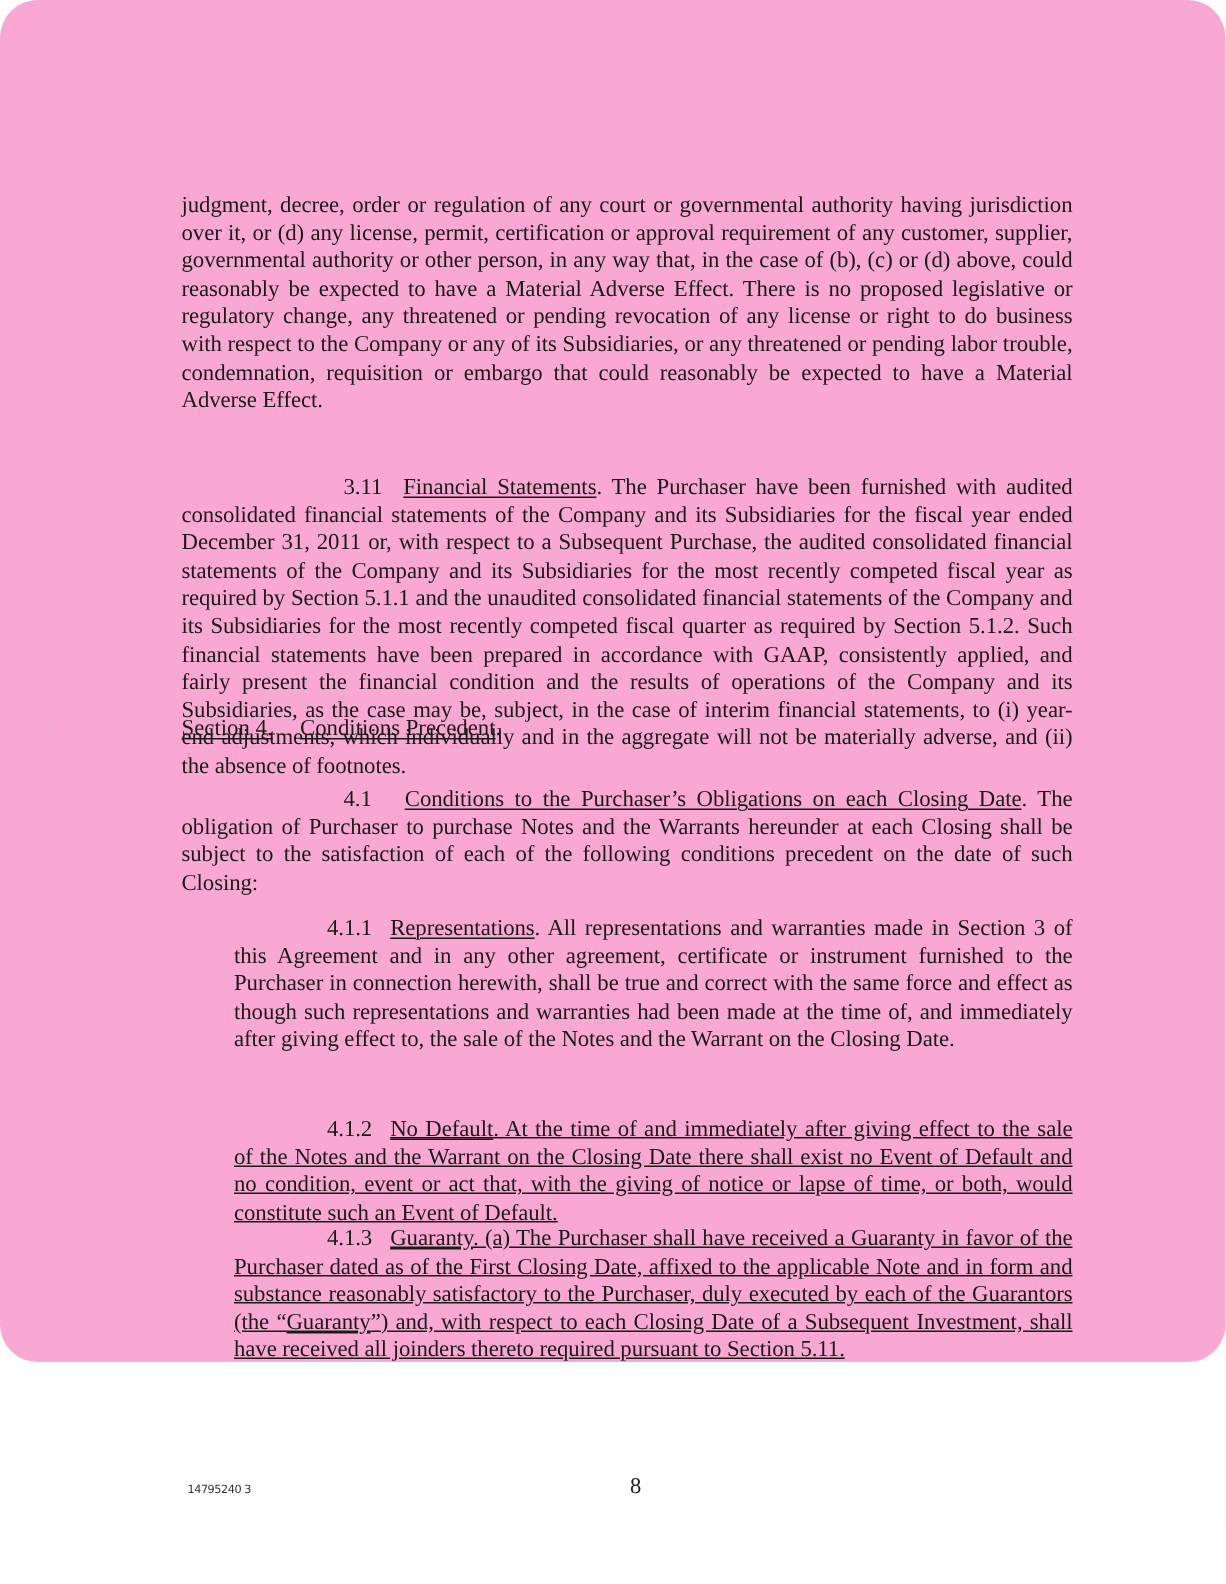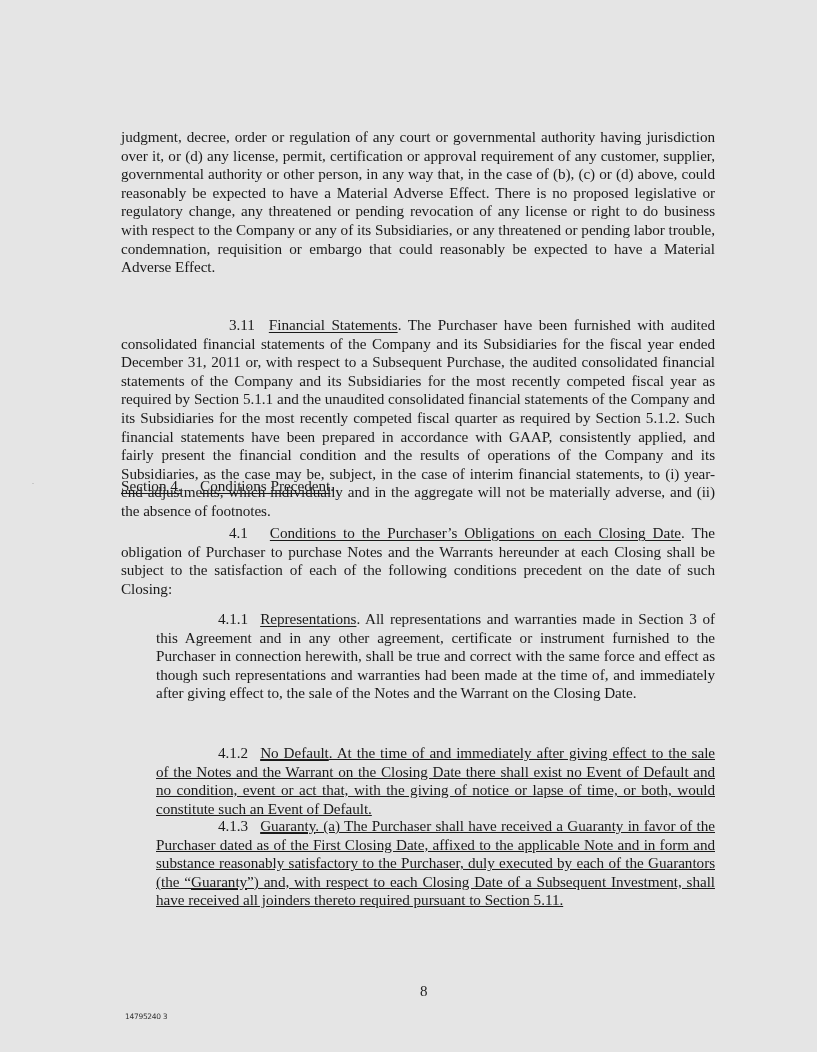--- a/index.html
+++ b/index.html
@@ -1,21 +1,22 @@
 <!DOCTYPE html>
 <html><head>
 <meta charset="utf-8">
 <style>
   html, body { margin: 0; padding: 0; background: #ffffff; }
   body { width: 817px; height: 1056px; position: relative; overflow: hidden; }
   .page {
-    position: absolute; left: 0; top: 0; width: 817px; height: 1052px;
-    background: #e5e5e5;
+    position: absolute; left: 0; top: 0; width: 817px; height: 908px;
+    background: #f9a8d4;
     font-family: "Liberation Serif", "DejaVu Serif", serif;
     color: #1a1a1a;
+    border-radius: 25px;
   }
   .block {
     position: absolute;
     font-size: 15.2px;
     line-height: 18.6px;
     text-align: justify;
     letter-spacing: -0.05px;
   }
   .full { left: 121px; width: 594px; }
   .indented { left: 156px; width: 559px; }
@@ -28,21 +29,20 @@
   .gapsm { display: inline-block; width: 12px; }
   .section-head {
     position: absolute; left: 121px; top: 477px;
     font-size: 15.2px; line-height: 18.6px;
   }
   .section-head .label { display: inline-block; width: 79px; }
   .footer-id {
     position: absolute; left: 125px; top: 988px;
     font-family: "DejaVu Sans", sans-serif; font-size: 7.5px; color: #333;
     letter-spacing: -0.3px;
-    margin-top: 24px;
   }
   .page-num {
     position: absolute; left: 420px; top: 983px;
     font-family: "Liberation Serif", serif; font-size: 15px; color: #222;
   }
   .speck {
     position: absolute; left: 32px; top: 483px; width: 2px; height: 1px; background: #c8c8c8;
   }
 </style>
 </head>

